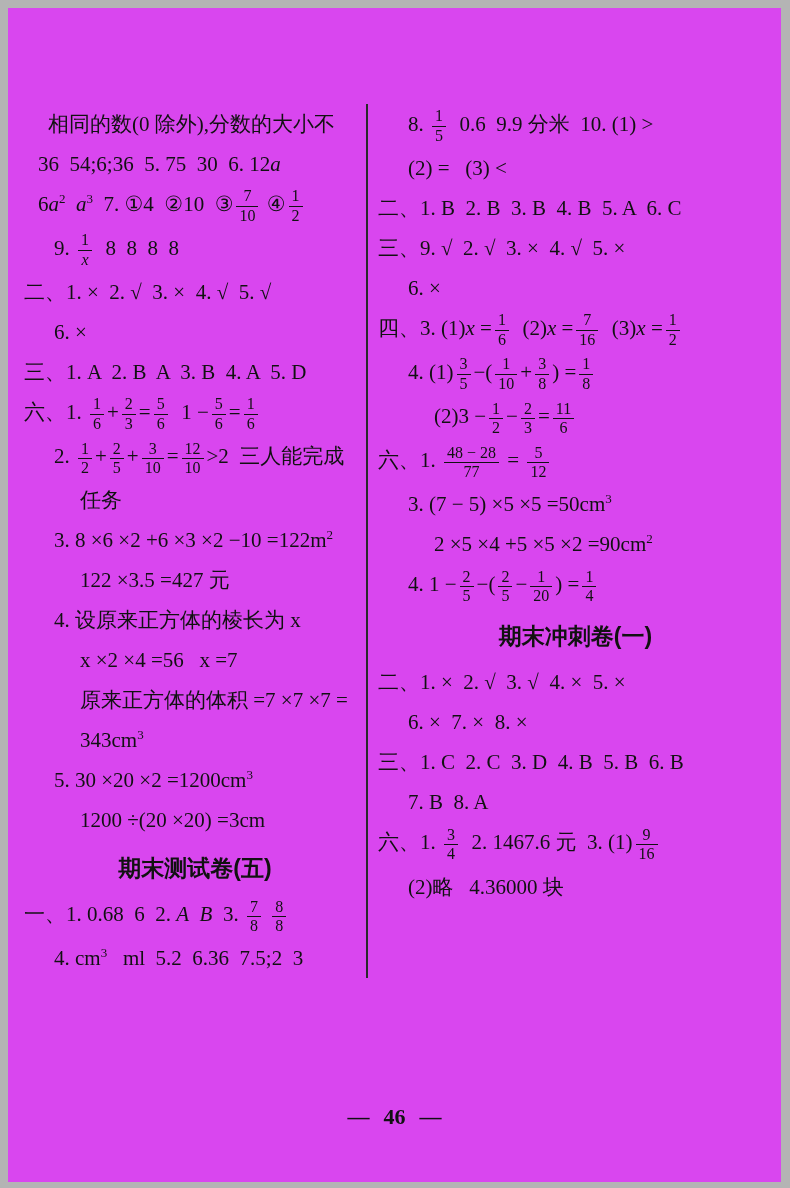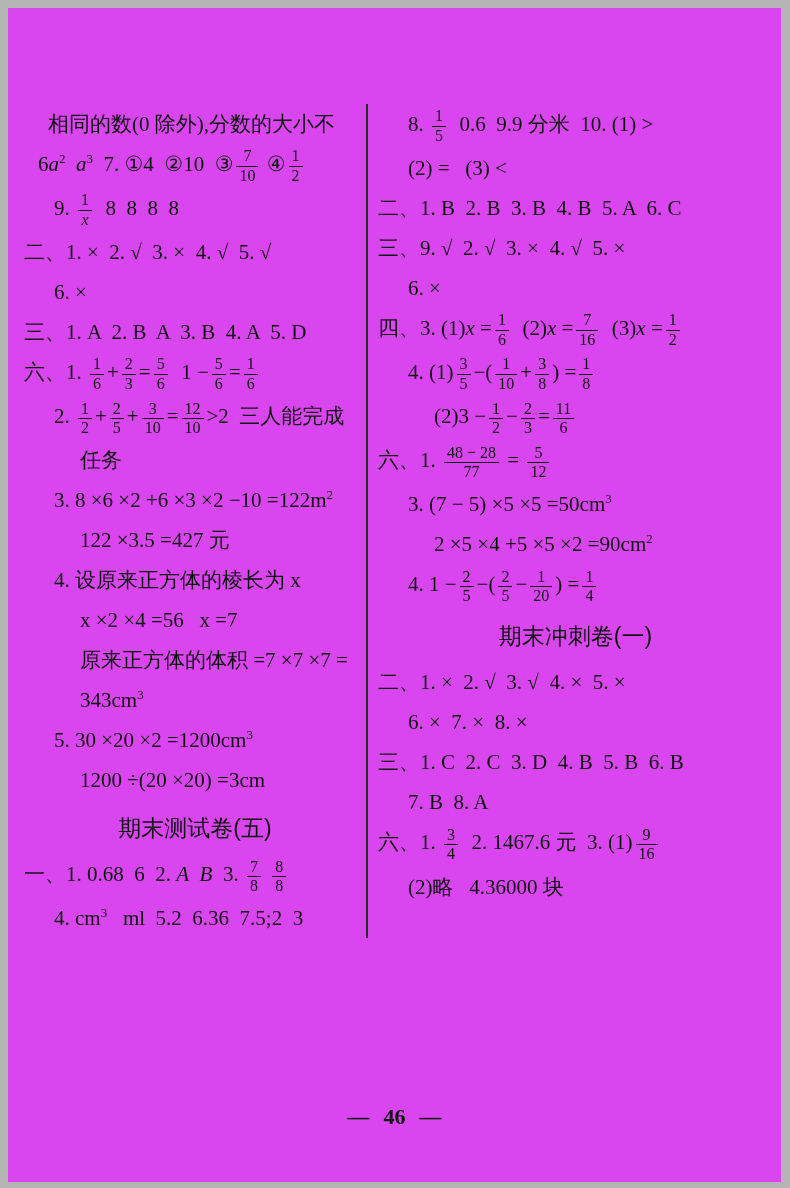--- a/index.html
+++ b/index.html
@@ -16,21 +16,21 @@
   }
   .content{
     position:absolute;left:16px;top:96px;right:8px;
     display:flex;align-items:stretch;
   }
   .col{font-size:21px;line-height:40px;}
   .col-left{width:342px;}
   .col-right{flex:1;border-left:2px solid #2a2a2a;padding-left:10px;}
   .line{white-space:pre;min-height:40px;}
   .line.heading{
-    text-align:center;font-weight:normal;font-size:23px;
+    text-align:center;font-weight:bold;font-size:23px;
     font-family:"Liberation Sans","DejaVu Sans",sans-serif;
     margin:8px 0 6px 0;
   }
   .ind-0{margin-left:0;}
   .ind-1{margin-left:30px;}
   .ind-2{margin-left:56px;}
   .ind-a{margin-left:24px;}
   .ind-b{margin-left:14px;}
   .frac{
     display:inline-block;text-align:center;vertical-align:middle;
@@ -47,20 +47,21 @@
   }
   .footer .dash{margin:0 14px;}
 </style>
 </head>
 <body>
 
 <div class="page">
   <div class="content">
     <div class="col col-left">
         <div class="line ind-a"><span>相同的数(0 除外),分数的大小不</span></div>
+        <div class="line ind-b"><span>36  54;6;36  5. 75  30  6. 12</span><i>a</i></div>
         <div class="line ind-b"><span>6</span><i>a</i><sup>2</sup><span>  </span><i>a</i><sup>3</sup><span>  7. ①4  ②10  ③</span><span class="frac"><span class="num">7</span><span class="den">10</span></span><span> ④</span><span class="frac"><span class="num">1</span><span class="den">2</span></span></div>
         <div class="line ind-1"><span>9. </span><span class="frac"><span class="num">1</span><span class="den it">x</span></span><span>  8  8  8  8</span></div>
         <div class="line ind-0"><span>二、1. ×  2. √  3. ×  4. √  5. √</span></div>
         <div class="line ind-1"><span>6. ×</span></div>
         <div class="line ind-0"><span>三、1. A  2. B  A  3. B  4. A  5. D</span></div>
         <div class="line ind-0"><span>六、1. </span><span class="frac"><span class="num">1</span><span class="den">6</span></span><span>+</span><span class="frac"><span class="num">2</span><span class="den">3</span></span><span>=</span><span class="frac"><span class="num">5</span><span class="den">6</span></span><span>  1 −</span><span class="frac"><span class="num">5</span><span class="den">6</span></span><span>=</span><span class="frac"><span class="num">1</span><span class="den">6</span></span></div>
         <div class="line ind-1"><span>2. </span><span class="frac"><span class="num">1</span><span class="den">2</span></span><span>+</span><span class="frac"><span class="num">2</span><span class="den">5</span></span><span>+</span><span class="frac"><span class="num">3</span><span class="den">10</span></span><span>=</span><span class="frac"><span class="num">12</span><span class="den">10</span></span><span>&gt;2  三人能完成</span></div>
         <div class="line ind-2"><span>任务</span></div>
         <div class="line ind-1"><span>3. 8 ×6 ×2 +6 ×3 ×2 −10 =122m</span><sup>2</sup></div>
         <div class="line ind-2"><span>122 ×3.5 =427 元</span></div>

